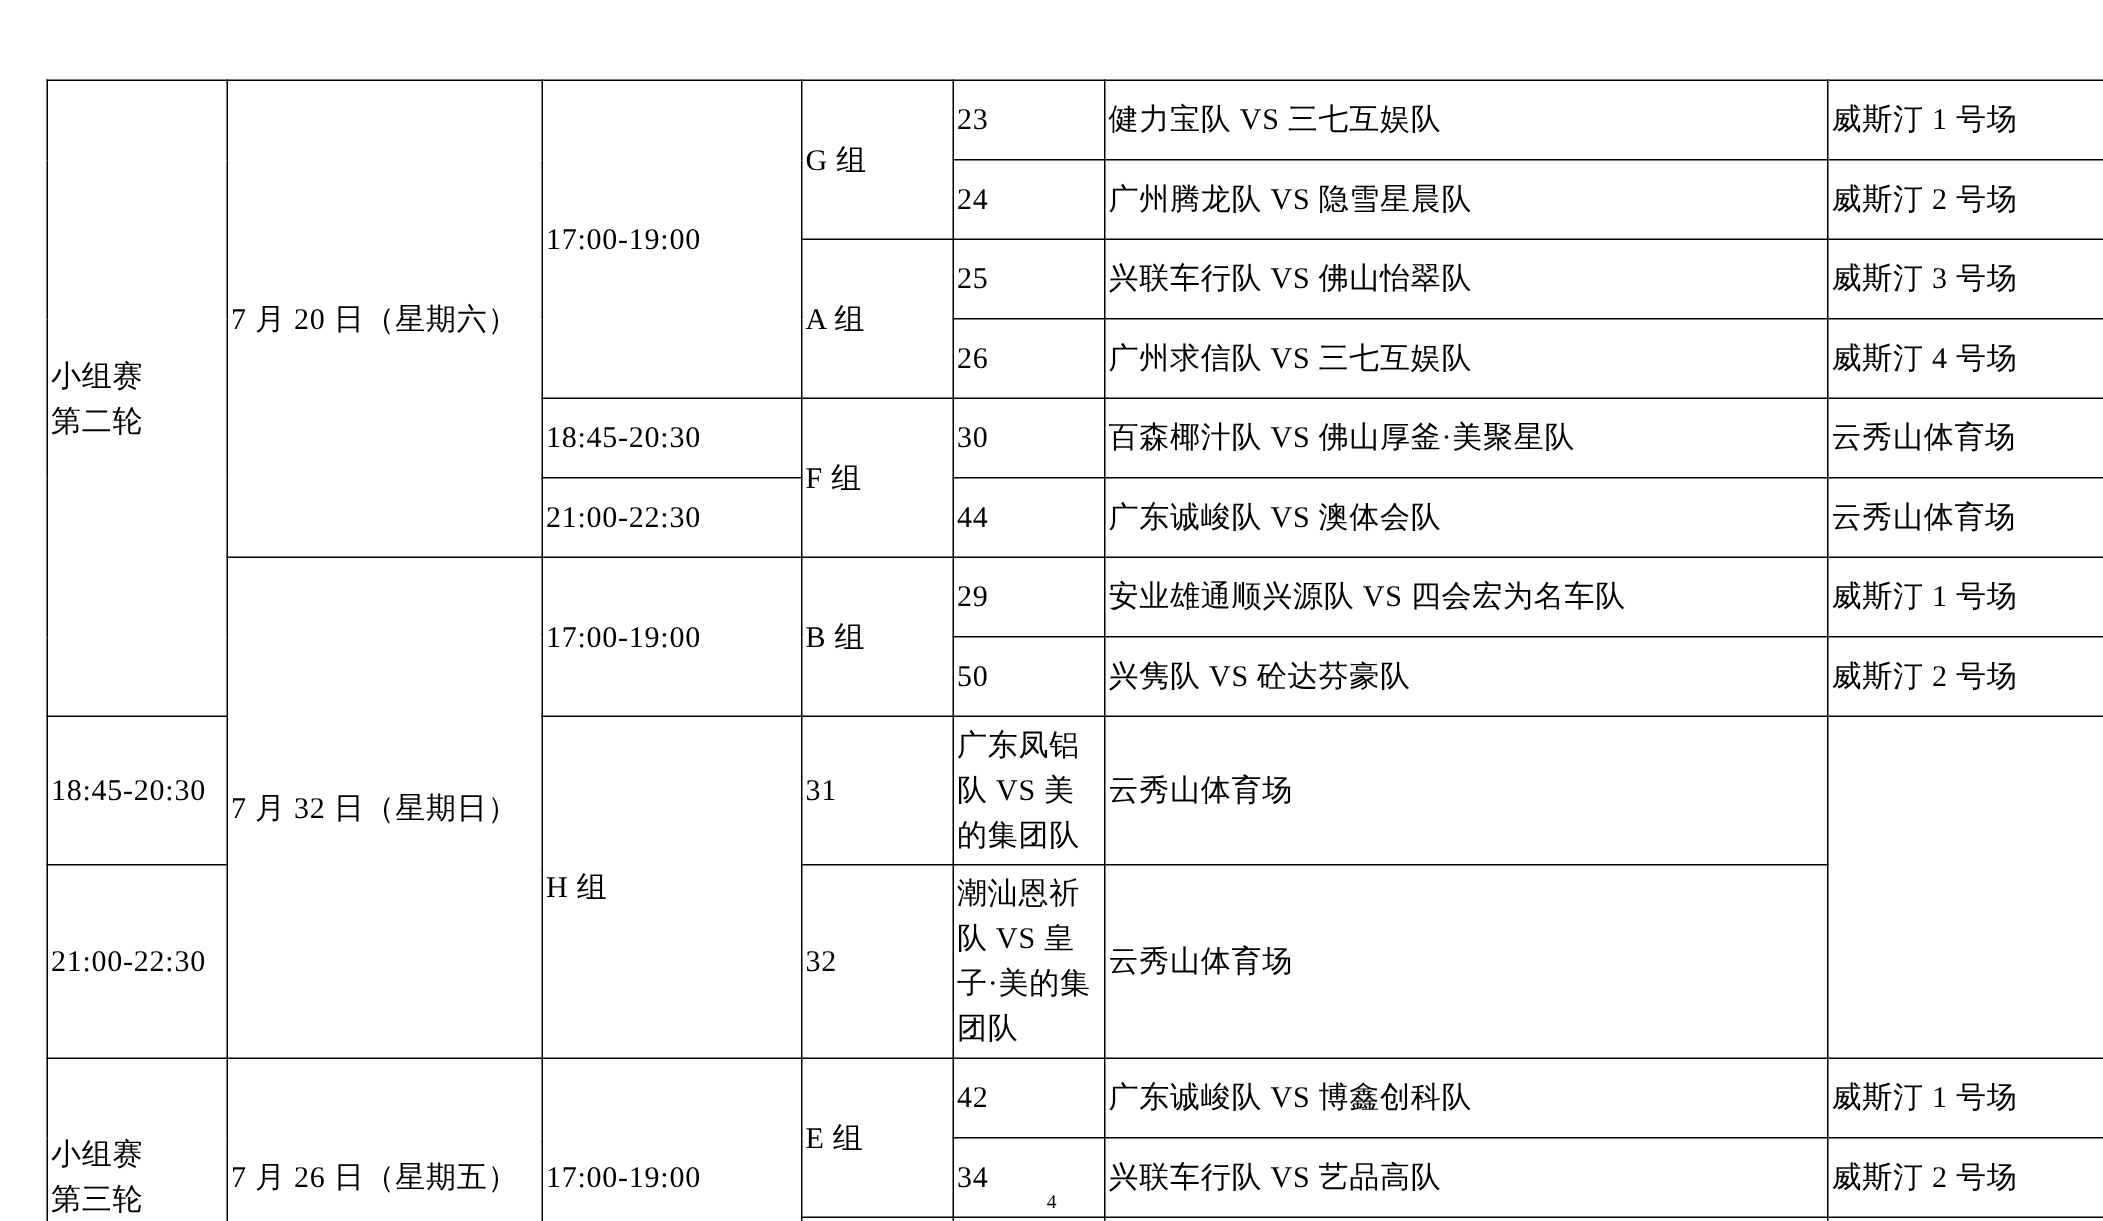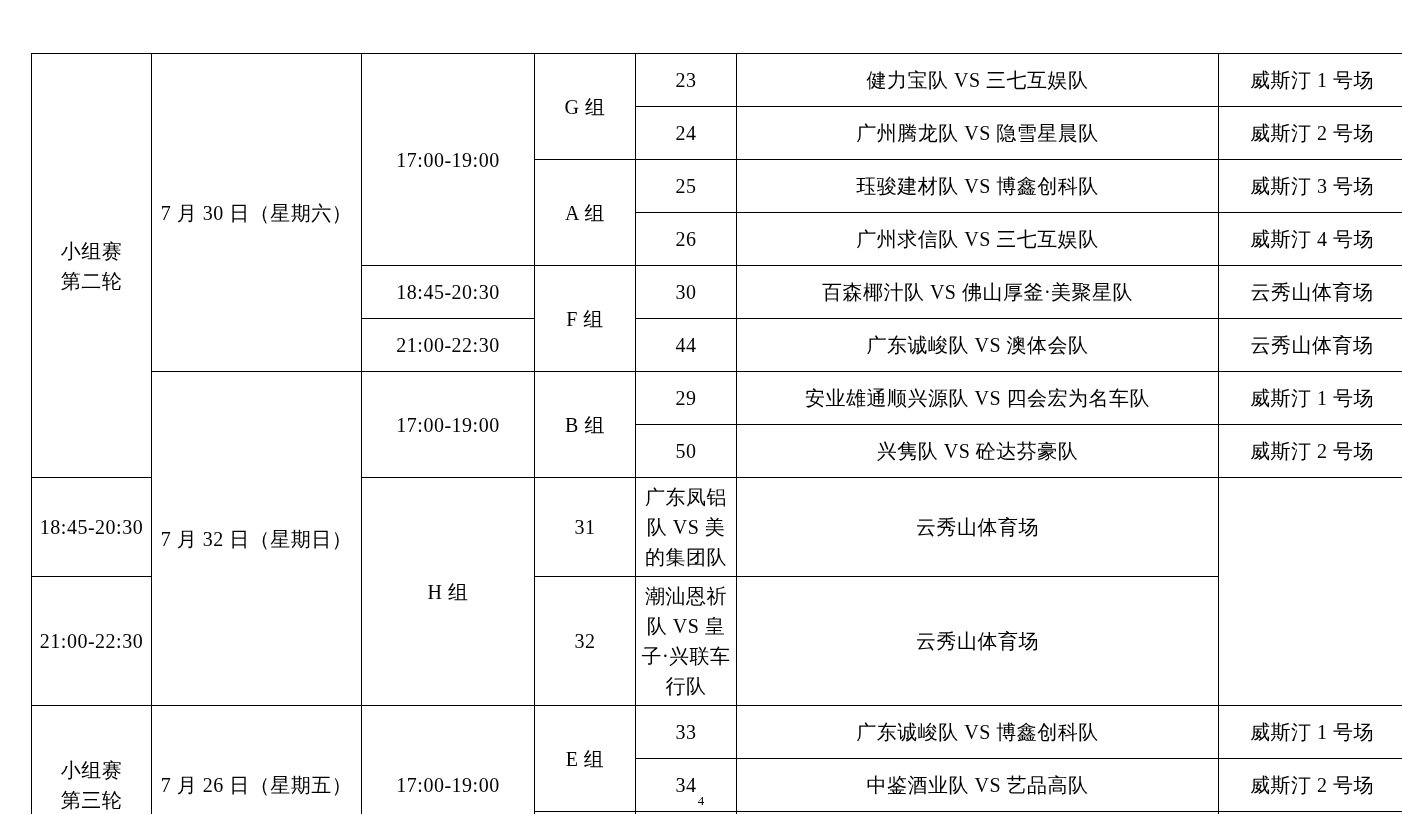--- a/index.html
+++ b/index.html
@@ -28,21 +28,21 @@
     top: 53px;
     width: 1339px;
   }
   table.schedule {
     border-collapse: collapse;
     width: 1339px;
     table-layout: fixed;
   }
   table.schedule td {
     border: 1px solid #000000;
-    text-align: center;
+    text-align: left;
     vertical-align: middle;
     font-size: 20px;
     line-height: 1.5;
     padding: 4px 2px;
     font-family: "Liberation Serif", "DejaVu Serif", serif;
     letter-spacing: 0.5px;
   }
   td.round-cell {
     width: 115px;
     font-size: 20px;
@@ -88,36 +88,36 @@
 </style>
 </head>
 <body>
 
 <div class="page">
   <div class="table-wrap">
     <table class="schedule">
       <tbody>
           <tr class="row-h">
             <td class="round-cell" rowspan="8">小组赛<br>第二轮</td>
-            <td class="date-cell" rowspan="6">7 月 30 日（星期六）</td>
+            <td class="date-cell" rowspan="6">7 月 20 日（星期六）</td>
             <td class="time-cell" rowspan="4">17:00-19:00</td>
             <td class="group-cell" rowspan="2">G 组</td>
             <td class="no-cell">23</td>
             <td class="match-cell">健力宝队 VS 三七互娱队</td>
             <td class="venue-cell">威斯汀 1 号场</td>
           </tr>
           <tr class="row-h">
             <td class="no-cell">24</td>
             <td class="match-cell">广州腾龙队 VS 隐雪星晨队</td>
             <td class="venue-cell">威斯汀 2 号场</td>
           </tr>
           <tr class="row-h">
             <td class="group-cell" rowspan="2">A 组</td>
             <td class="no-cell">25</td>
-            <td class="match-cell">珏骏建材队 VS 博鑫创科队</td>
+            <td class="match-cell">兴联车行队 VS 佛山怡翠队</td>
             <td class="venue-cell">威斯汀 3 号场</td>
           </tr>
           <tr class="row-h">
             <td class="no-cell">26</td>
             <td class="match-cell">广州求信队 VS 三七互娱队</td>
             <td class="venue-cell">威斯汀 4 号场</td>
           </tr>
           <tr class="row-h">
             <td class="time-cell" rowspan="1">18:45-20:30</td>
             <td class="group-cell" rowspan="2">F 组</td>
@@ -147,35 +147,35 @@
           <tr class="row-h">
             <td class="time-cell" rowspan="1">18:45-20:30</td>
             <td class="group-cell" rowspan="2">H 组</td>
             <td class="no-cell">31</td>
             <td class="match-cell">广东凤铝队 VS 美的集团队</td>
             <td class="venue-cell">云秀山体育场</td>
           </tr>
           <tr class="row-h">
             <td class="time-cell" rowspan="1">21:00-22:30</td>
             <td class="no-cell">32</td>
-            <td class="match-cell">潮汕恩祈队 VS 皇子·兴联车行队</td>
+            <td class="match-cell">潮汕恩祈队 VS 皇子·美的集团队</td>
             <td class="venue-cell">云秀山体育场</td>
           </tr>
           <tr class="row-h">
             <td class="round-cell" rowspan="3">小组赛<br>第三轮</td>
             <td class="date-cell" rowspan="3">7 月 26 日（星期五）</td>
             <td class="time-cell" rowspan="3">17:00-19:00</td>
             <td class="group-cell" rowspan="2">E 组</td>
-            <td class="no-cell">33</td>
+            <td class="no-cell">42</td>
             <td class="match-cell">广东诚峻队 VS 博鑫创科队</td>
             <td class="venue-cell">威斯汀 1 号场</td>
           </tr>
           <tr class="row-h">
             <td class="no-cell">34</td>
-            <td class="match-cell">中鉴酒业队 VS 艺品高队</td>
+            <td class="match-cell">兴联车行队 VS 艺品高队</td>
             <td class="venue-cell">威斯汀 2 号场</td>
           </tr>
           <tr class="row-h">
             <td class="group-cell" rowspan="1">F 组</td>
             <td class="no-cell">35</td>
             <td class="match-cell">百森椰汁队 VS 澳体会队</td>
             <td class="venue-cell">威斯汀 3 号场</td>
           </tr>
         </tbody>
     </table>

